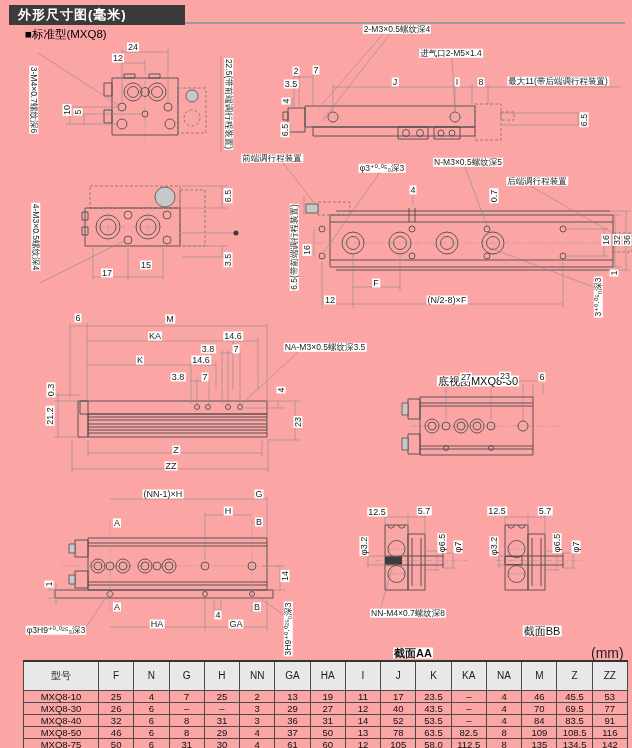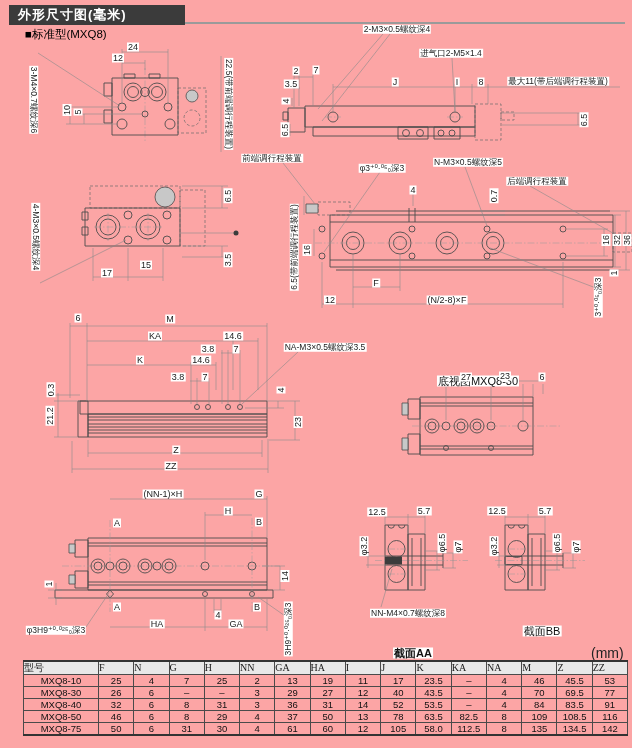--- a/index.html
+++ b/index.html
@@ -22,21 +22,21 @@
   .label-layer{position:absolute;inset:0;}
   .lbl{position:absolute;transform:translate(-50%,-50%);font-size:9px;line-height:1;
        white-space:nowrap;color:#222;background:#fff;padding:0 1px;}
   .lbl.rot90{transform:translate(-50%,-50%) rotate(90deg);}
   .lbl.rotm90{transform:translate(-50%,-50%) rotate(-90deg);}
   .lbl.cap{font-size:11px;color:#111;}
   .lbl.note{font-size:8.5px;}
   table.dims{position:absolute;left:23px;top:660px;width:605px;table-layout:fixed;
              border-collapse:collapse;border-top:2px solid #333;border-bottom:2px solid #333;}
   table.dims th{background:var(--thbg,#e8e8e8);font-weight:normal;font-size:10px;height:12px;
-                line-height:12px;border:1px solid #4a4a4a;text-align:left;padding:0;font-family:Liberation Serif, serif;}
+                line-height:12px;border:1px solid #4a4a4a;text-align:center;padding:8px;}
   table.dims td{font-size:9.5px;height:11px;line-height:11px;border:1px solid #4a4a4a;
                 text-align:center;padding:0;color:#111;}
 </style>
 </head>
 <body>
 
 <div class="page" style="--hdr: #3b3b3b; --thbg: #e8e8e8;">
 
   <div class="hbar">外形尺寸图(毫米)</div>
   <div class="hline"></div>

